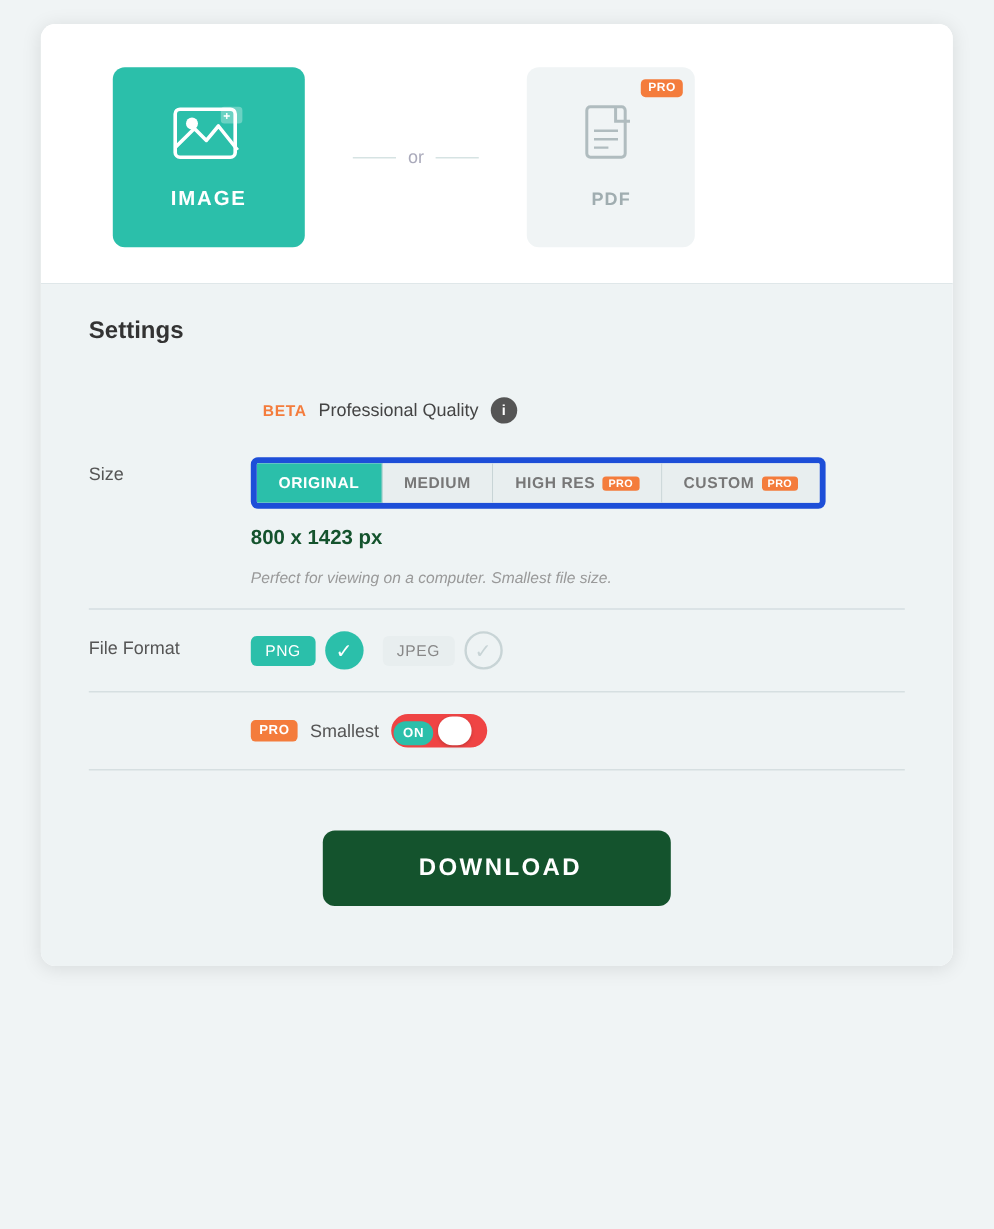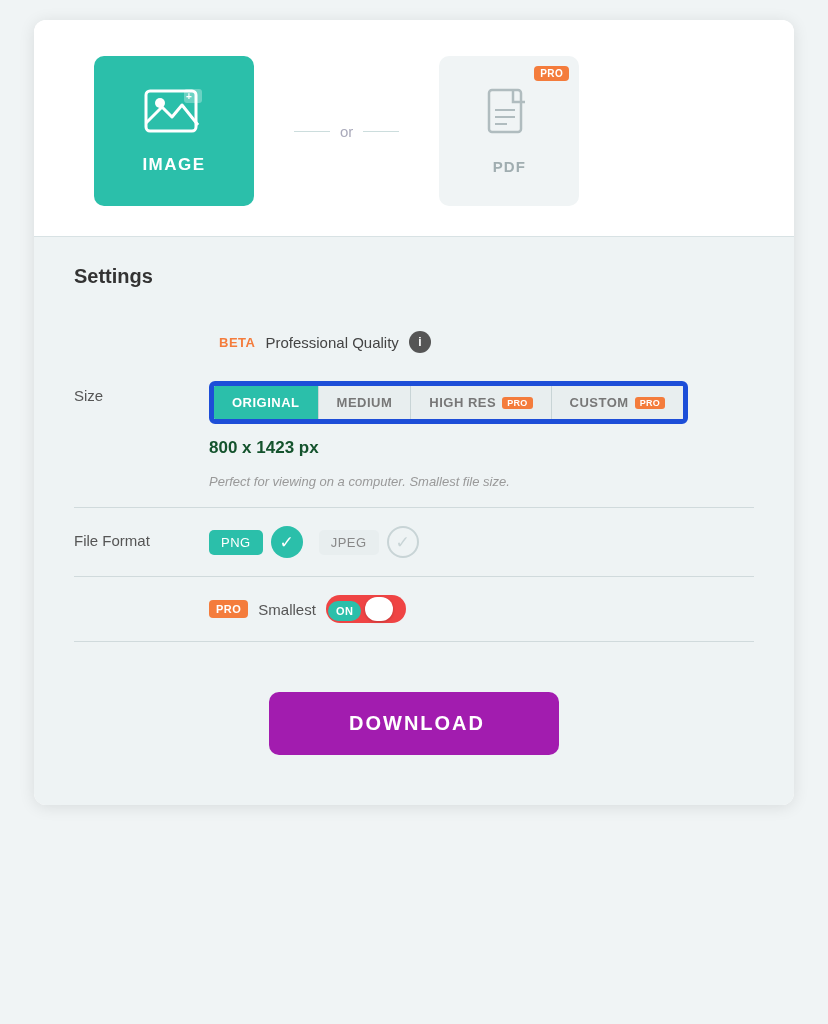--- a/index.html
+++ b/index.html
@@ -298,21 +298,21 @@
       margin-left: 4px;
       box-shadow: 0 1px 3px rgba(0,0,0,0.2);
     }
     
     .download-area {
       display: flex;
       justify-content: center;
       margin-top: 50px;
     }
     .download-btn {
-      background: #a21caf;
+      background: #14532d;
       color: #fff;
       font-size: 20px;
       font-weight: 700;
       letter-spacing: 2px;
       border: none;
       border-radius: 10px;
       padding: 20px 80px;
       cursor: pointer;
       width: 290px;
     }

